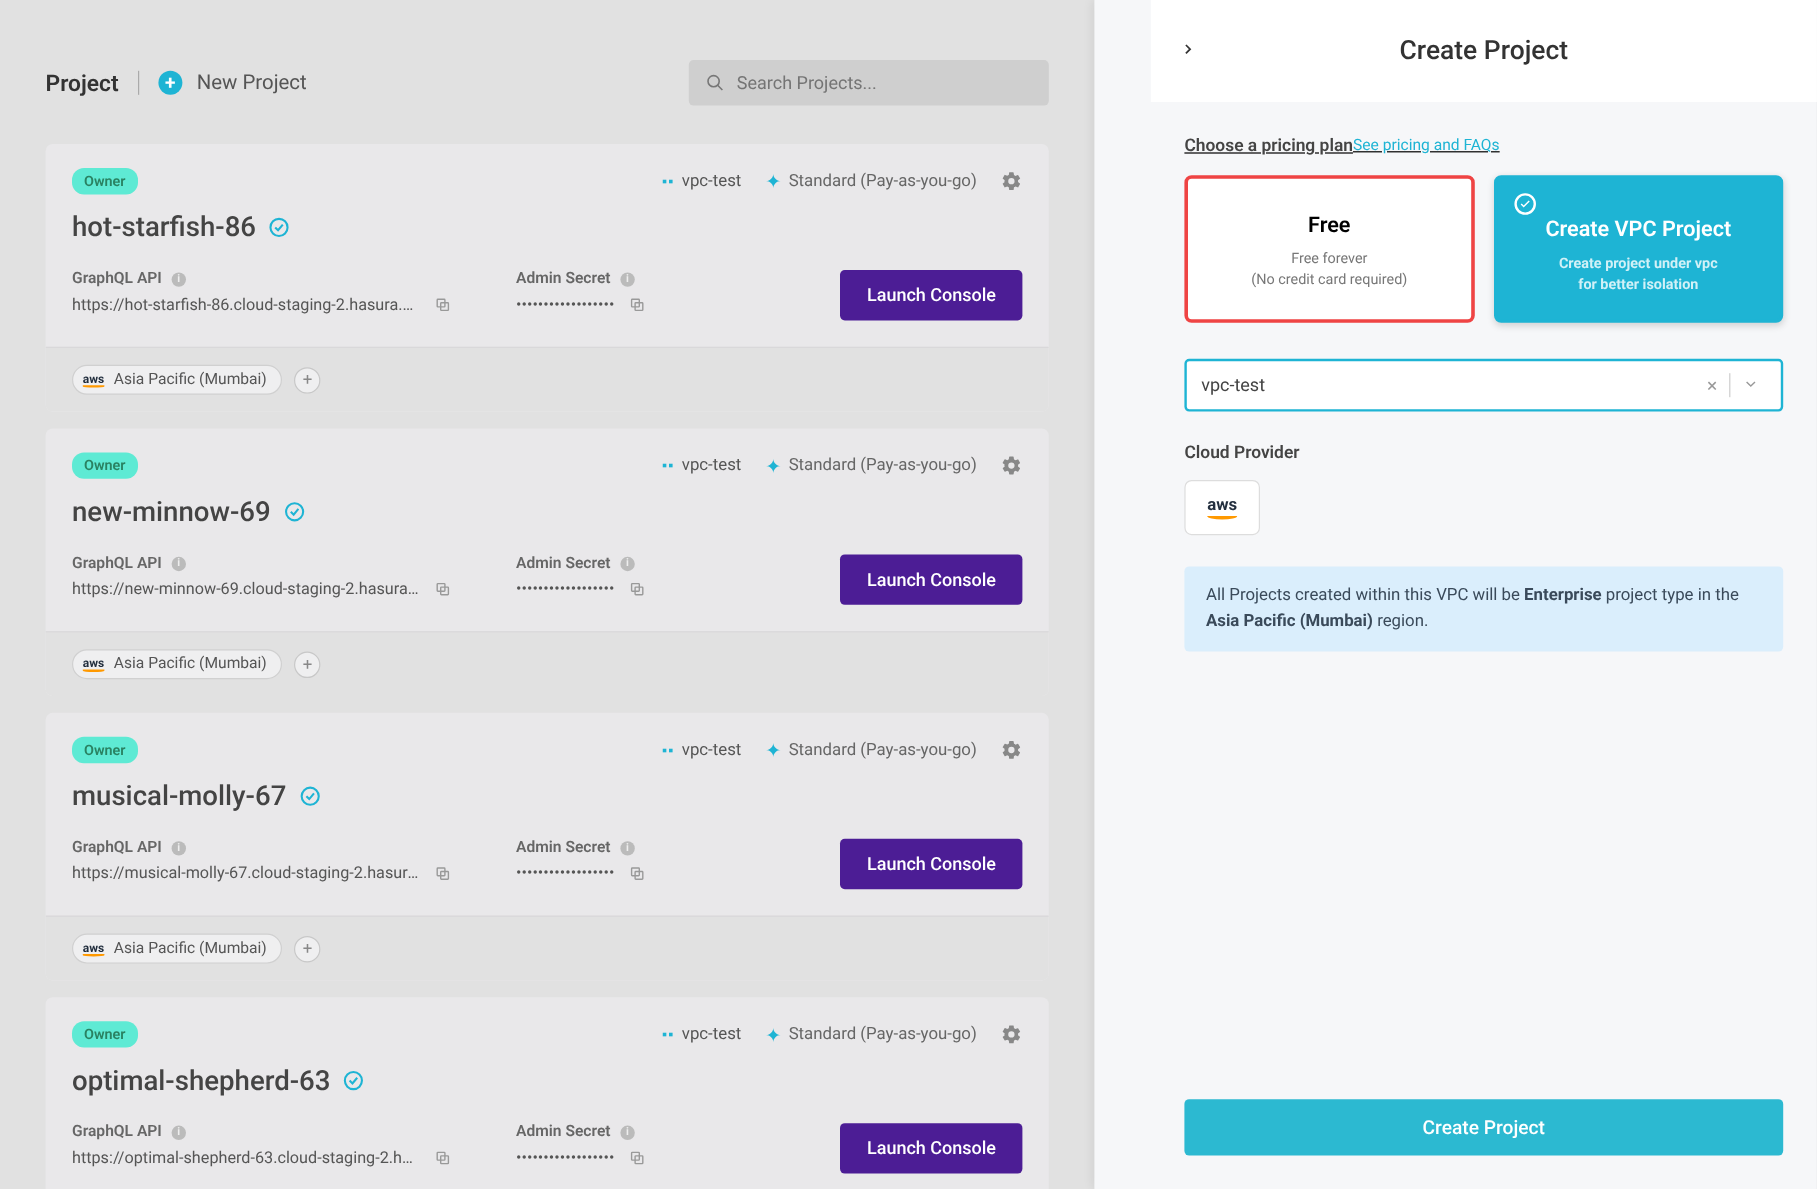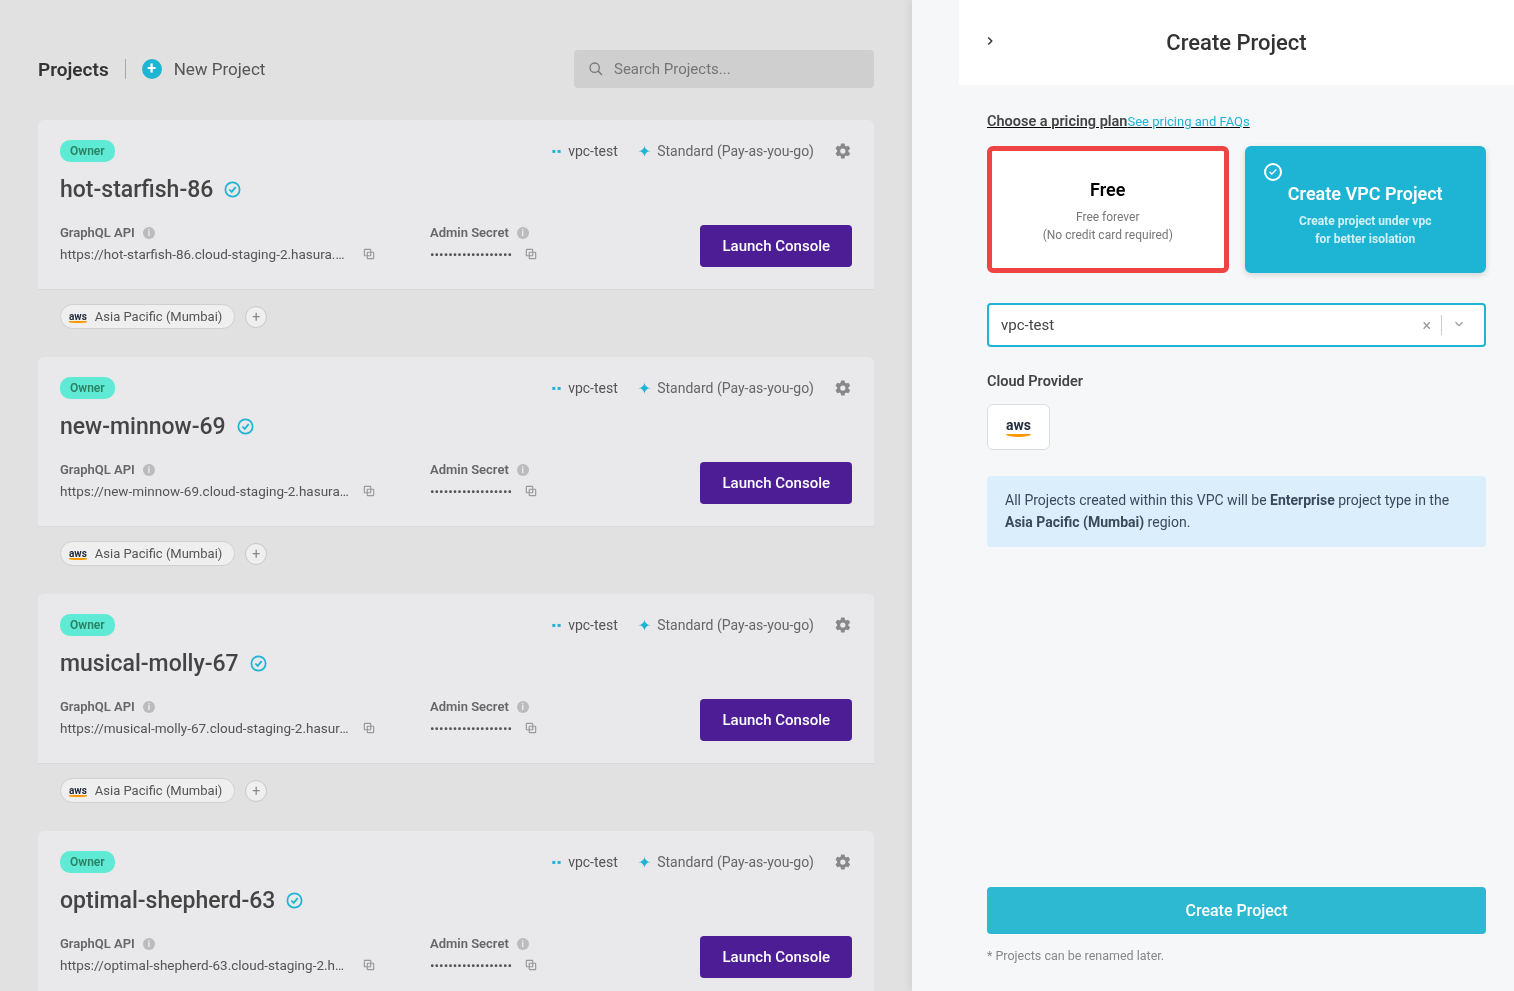--- a/index.html
+++ b/index.html
@@ -46,21 +46,21 @@
   
   .panel { flex: 1; background: #f6f7f9; box-shadow: -2px 0 8px rgba(0,0,0,.08); display: flex; flex-direction: column; padding-left: 47px; }
   .panel-head { background: #fff; padding: 30px 24px; display: flex; align-items: center; position: relative; }
   .panel-head .back { position: absolute; left: 24px; cursor: pointer; color: #333; }
   .panel-title { font-size: 22px; font-weight: 500; color: #333; margin: 0 auto; }
   .panel-body { padding: 28px 28px 0; flex: 1; overflow-y: auto; }
   .section-row { display: flex; align-items: center; justify-content: flex-start; margin-bottom: 16px; text-decoration: underline; }
   .section-label { font-size: 14.5px; font-weight: 600; color: #444; }
   .link-sm { font-size: 13px; color: #1eb4d4; cursor: pointer; }
   .plans { display: flex; gap: 16px; margin-bottom: 30px; }
-  .plan-card { flex: 1; border: 5px solid #ef4444; background: #fff; border-radius: 6px; padding: 28px 12px 20px; text-align: center; cursor: pointer; }
+  .plan-card { flex: 1; border: 3px solid #ef4444; background: #fff; border-radius: 6px; padding: 28px 12px 20px; text-align: center; cursor: pointer; }
   .plan-card.selected { background: #1eb4d4; border-color: #1eb4d4; color: #fff; position: relative; box-shadow: 0 2px 6px rgba(0,0,0,0.15); }
   .plan-card .title { font-size: 18px; font-weight: 600; margin-bottom: 8px; }
   .plan-card .sub { font-size: 12px; color: #777; line-height: 1.5; }
   .plan-card.selected .title { font-size: 18px; margin-top: 4px; }
   .plan-card.selected .sub { color: #d2f1f7; font-weight: bold; }
   .plan-check { position: absolute; top: 12px; left: 14px; width: 18px; height: 18px; border: 2px solid #fff; border-radius: 50%; display: flex; align-items: center; justify-content: center; }
   .plan-check svg { width: 10px; height: 10px; stroke: #fff; fill: none; stroke-width: 3; }
   .select-box { border: 2px solid #1eb4d4; background: #fff; border-radius: 4px; display: flex; align-items: center; padding: 10px 12px; margin-bottom: 26px; }
   .select-box .val { flex: 1; font-size: 15px; color: #444; }
   .select-box .x { color: #999; cursor: pointer; padding: 0 10px; font-size: 16px; }
@@ -73,21 +73,21 @@
   .notice b { font-weight: 700; }
   .panel-footer { padding: 20px 28px 28px; }
   .create-btn { width: 100%; background: #2cb9d1; color: #fff; border: none; padding: 14px; border-radius: 4px; font-size: 16px; font-weight: 500; cursor: pointer; }
   .footer-note { font-size: 12.5px; color: #888; margin-top: 14px; }
 </style>
 </head>
 <body>
 
 <div class="main">
   <div class="header-row">
-    <div class="header-title">Projects</div>
+    <div class="header-title">Project</div>
     <div class="vr"></div>
     <div class="new-proj">
       <span class="plus">+</span>
       <span class="label">New Project</span>
     </div>
     <div class="search">
       <svg viewBox="0 0 24 24">
           <circle cx="10" cy="10" r="7" stroke-width="2"></circle>
           <line x1="15" y1="15" x2="21" y2="21" stroke-width="2"></line>
         </svg>
@@ -372,15 +372,14 @@
     <div class="provider-box">
       <span class="aws-logo">aws</span>
     </div>
 
     <div class="notice">
       <span>All Projects created within this VPC will be </span><b>Enterprise</b><span> project type in the </span><b>Asia Pacific (Mumbai)</b><span> region.</span>
     </div>
   </div>
   <div class="panel-footer">
     <button class="create-btn">Create Project</button>
-    <div class="footer-note">* Projects can be renamed later.</div>
   </div>
 </div>
 
 </body></html>

